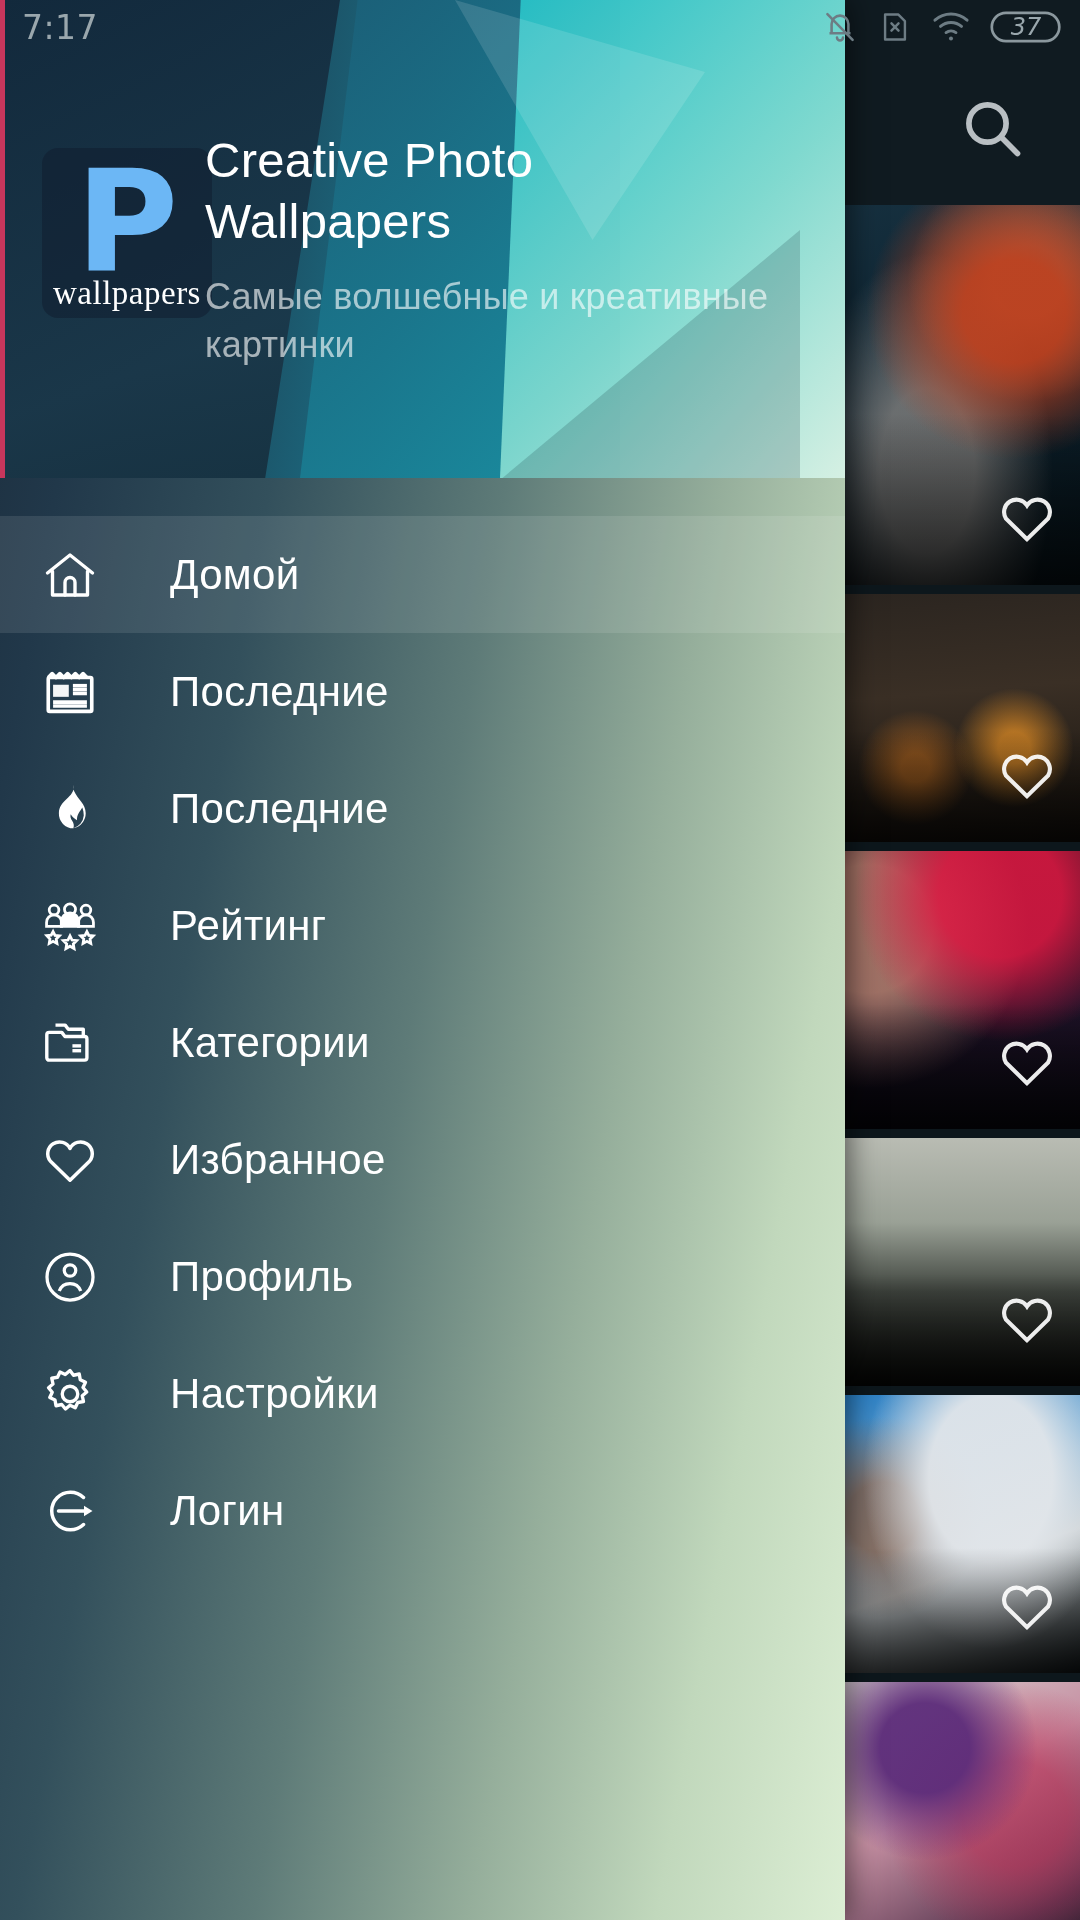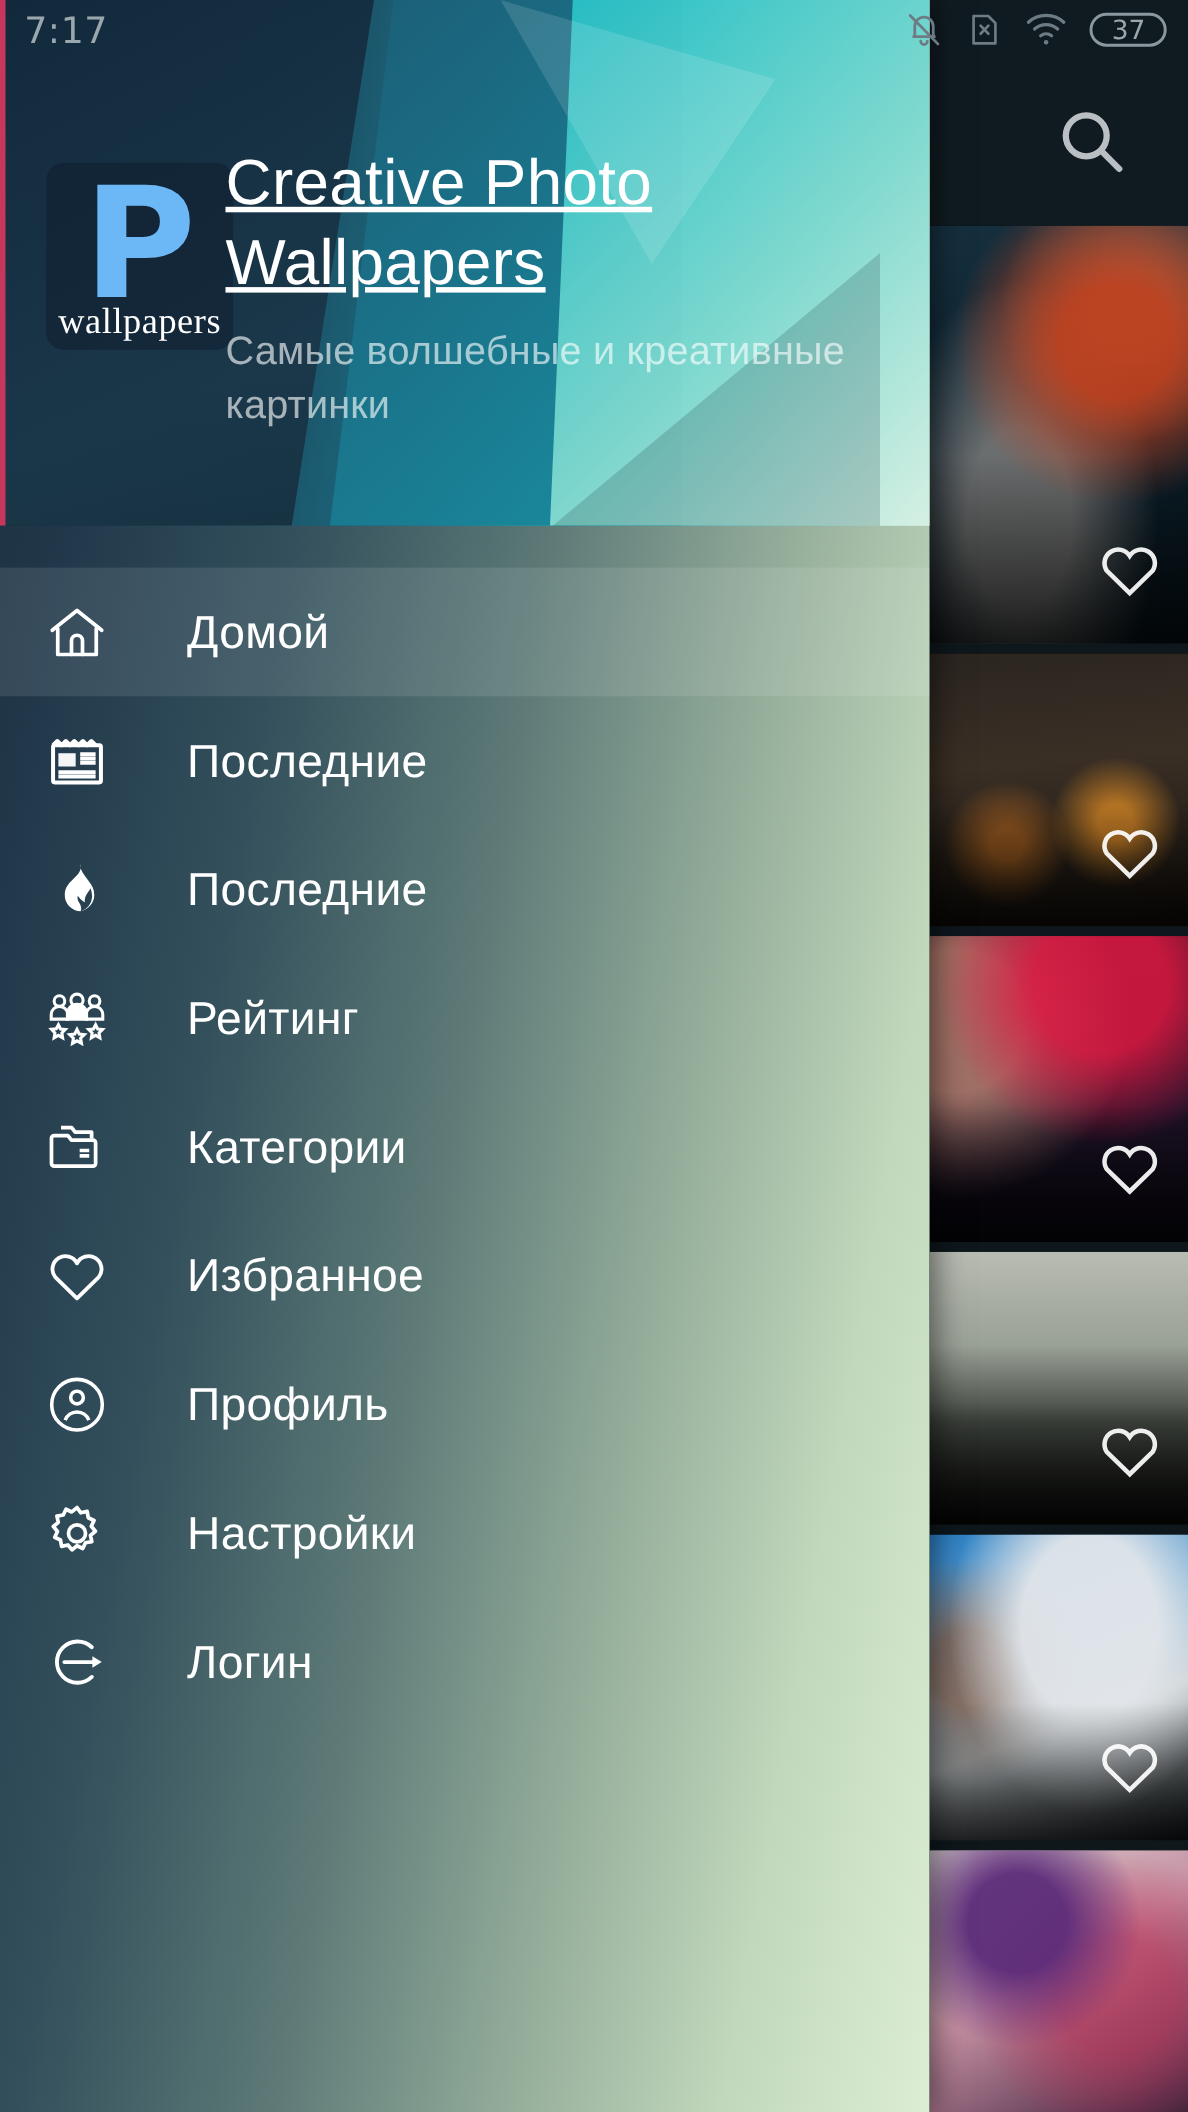--- a/index.html
+++ b/index.html
@@ -142,23 +142,22 @@
     font-size:140px; line-height:.8; color:#6cb7f5; font-weight:bold;
     font-family:"DejaVu Sans", sans-serif;
   }
   #logo .wtxt {
     position:absolute; left:50%; bottom:6px; transform:translateX(-50%);
     font-size:33px; color:#ffffff; letter-spacing:.5px; white-space:nowrap;
     font-family:Liberation Serif, serif;
   }
   #header-text { position:absolute; left:205px; top:130px; width:580px; }
   #app-title {
-    font-size:58px; line-height:1.25; color:#ffffff; font-weight:500;
+    font-size:49px; line-height:1.25; color:#ffffff; font-weight:500;
     letter-spacing:.3px;
-    text-decoration:underline;
   }
   #app-subtitle {
     margin-top:20px;
     font-size:36px; line-height:1.35; color:rgba(255,255,255,.62);
     letter-spacing:.2px;
   }
 
   
   #menu { position:relative; width:845px; }
   .menu-item {
@@ -399,18 +398,18 @@
           <path d="M1.6 6.6a15.5 15.5 0 0 1 20.8 0"></path>
           <path d="M5.2 10.6a10.3 10.3 0 0 1 13.6 0"></path>
           <path d="M8.8 14.6a5.2 5.2 0 0 1 6.4 0"></path>
           <circle cx="12" cy="18.4" r="1.3" fill="#6d7c84" stroke="none"></circle>
         </svg>
       </span>
       <span style="position:relative;">
         <svg width="72" height="36" viewBox="0 0 48 24" fill="none" stroke="#8b989e" stroke-width="1.8">
           <rect x="1.2" y="2.6" width="45" height="18.8" rx="9.4"></rect>
         </svg>
-        <span style="position:absolute;left:0;top:0;width:72px;height:36px;display:flex;align-items:center;justify-content:center;font-size:24px;color:#9aa7ad;font-family:'DejaVu Sans',sans-serif;">37</span>
+        <span style="position:absolute;left:0;top:0;width:72px;height:36px;display:flex;align-items:center;justify-content:center;font-size:24px;color:#9aa7ad;font-family:'DejaVu Sans',sans-serif;font-style:italic;">37</span>
       </span>
     </div>
   </div>
 
 </div>
 
 </body></html>

